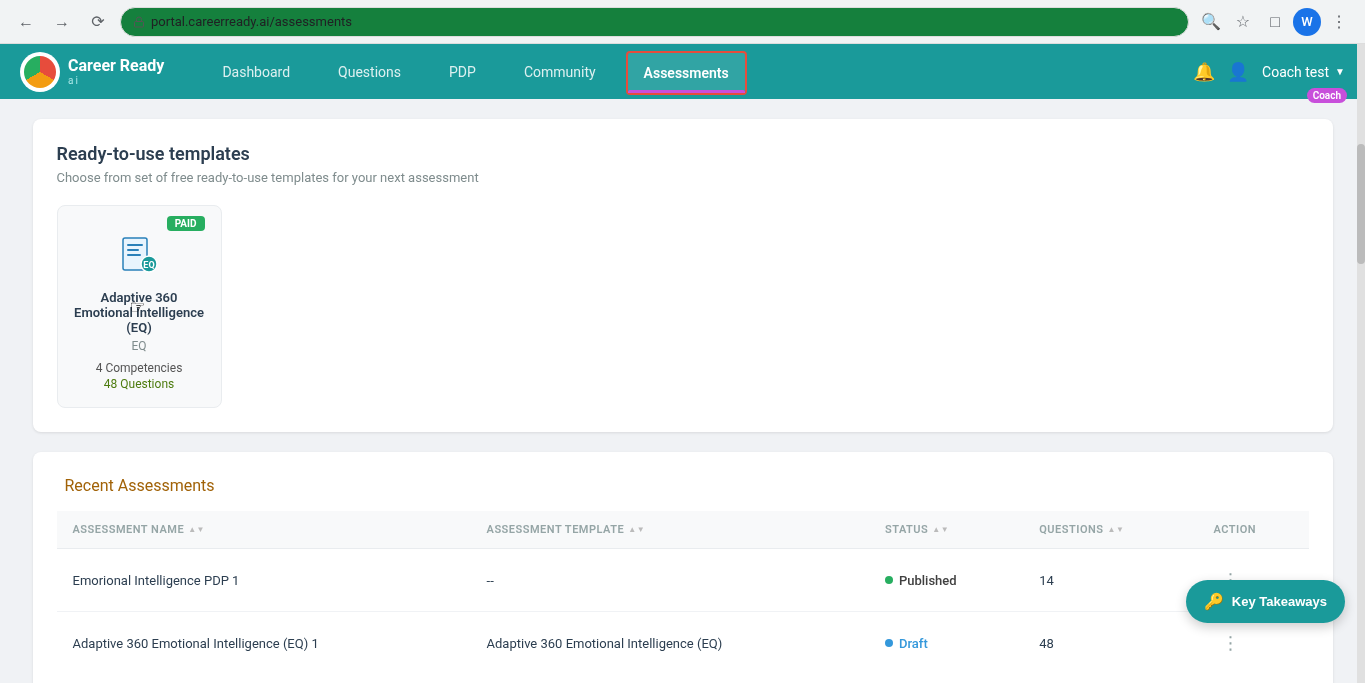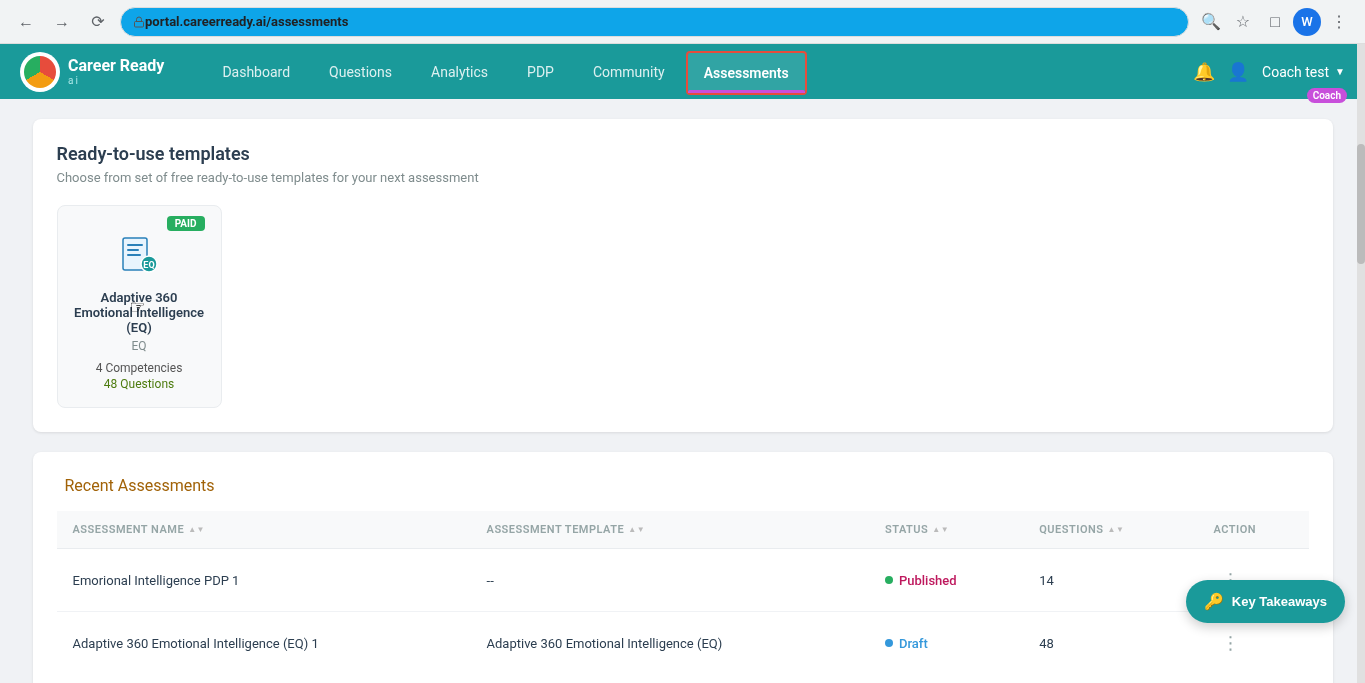--- a/index.html
+++ b/index.html
@@ -23,30 +23,30 @@
       font-size: 16px;
       width: 28px;
       height: 28px;
       display: flex;
       align-items: center;
       justify-content: center;
       border-radius: 50%;
     }
     .address-bar {
       flex: 1;
-      background: #0ea5e9;
+      background: #15803d;
       border: 1px solid #ddd;
       border-radius: 20px;
       padding: 4px 12px;
       display: flex;
       align-items: center;
+      gap: 6px;
       font-size: 13px;
       color: #202124;
       height: 30px;
-      font-weight: bold;
     }
     .address-bar-url { color: #202124; font-size: 13px; }
     .browser-actions {
       display: flex;
       gap: 4px;
       align-items: center;
     }
     .browser-action-btn {
       background: none;
       border: none;
@@ -114,21 +114,21 @@
     .logo-text span {
       color: #a8e6e6;
       font-size: 10px;
       font-weight: 400;
       letter-spacing: 2px;
       display: block;
     }
     .navbar-nav {
       display: flex;
       align-items: center;
-      gap: 3px;
+      gap: 12px;
       flex: 1;
       text-align: center;
     }
     .nav-item {
       color: rgba(255,255,255,0.85);
       text-decoration: none;
       padding: 0 18px;
       height: 55px;
       display: flex;
       align-items: center;
@@ -323,21 +323,21 @@
       gap: 6px;
       font-size: 13px;
       font-weight: 500;
     }
     .status-dot {
       width: 8px;
       height: 8px;
       border-radius: 50%;
       display: inline-block;
     }
-    .status-published { color: #be185d; }
+    .status-published { color: #404040; }
     .status-published .status-dot { background: #27ae60; }
     .status-draft { color: #3498db; }
     .status-draft .status-dot { background: #3498db; }
     .action-btn {
       background: none;
       border: none;
       cursor: pointer;
       color: #95a5a6;
       font-size: 18px;
       padding: 4px 8px;
@@ -413,21 +413,20 @@
       <div class="logo-inner-circle"></div>
     </div>
     <div class="logo-text">
       Career Ready<span>ai</span>
     </div>
   </div>
 
   <div class="navbar-nav">
     <a class="nav-item">Dashboard</a>
     <a class="nav-item">Questions</a>
-    <a class="nav-item">Analytics</a>
     <a class="nav-item">PDP</a>
     <a class="nav-item">Community</a>
     <a class="nav-item active" style="border: 2.5px solid #e74c3c; border-radius:4px; padding: 0 16px; height:44px; margin-top:2px; position:relative;">Assessments</a>
   </div>
 
   <div class="navbar-right">
     <span class="bell-icon">🔔</span>
     <span class="user-icon">👤</span>
     <div class="user-menu">
       <span class="coach-badge">Coach</span>

